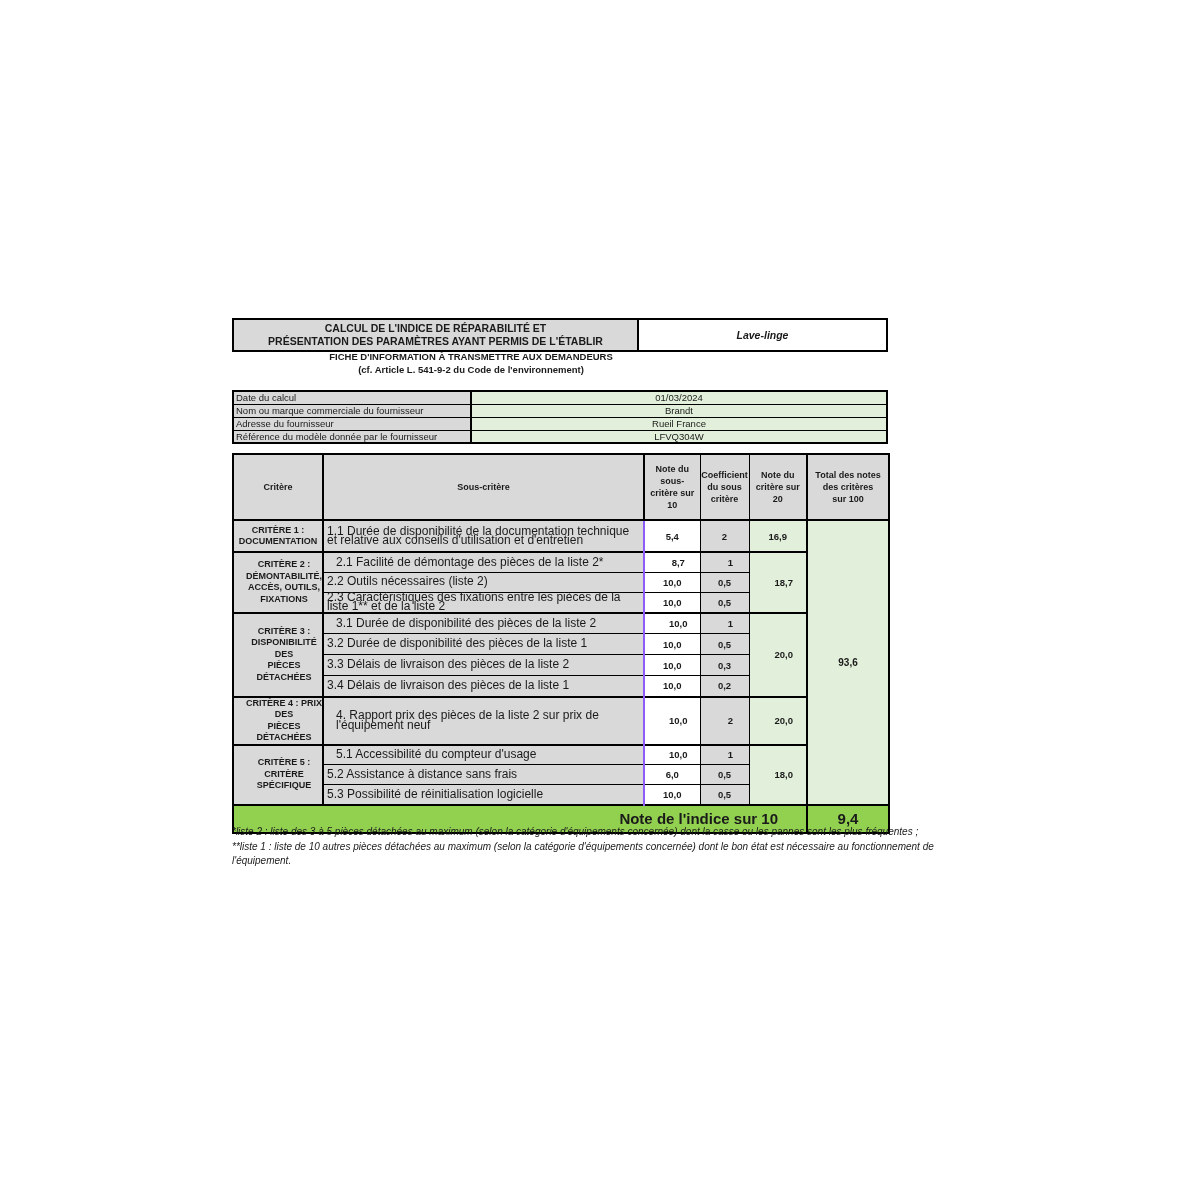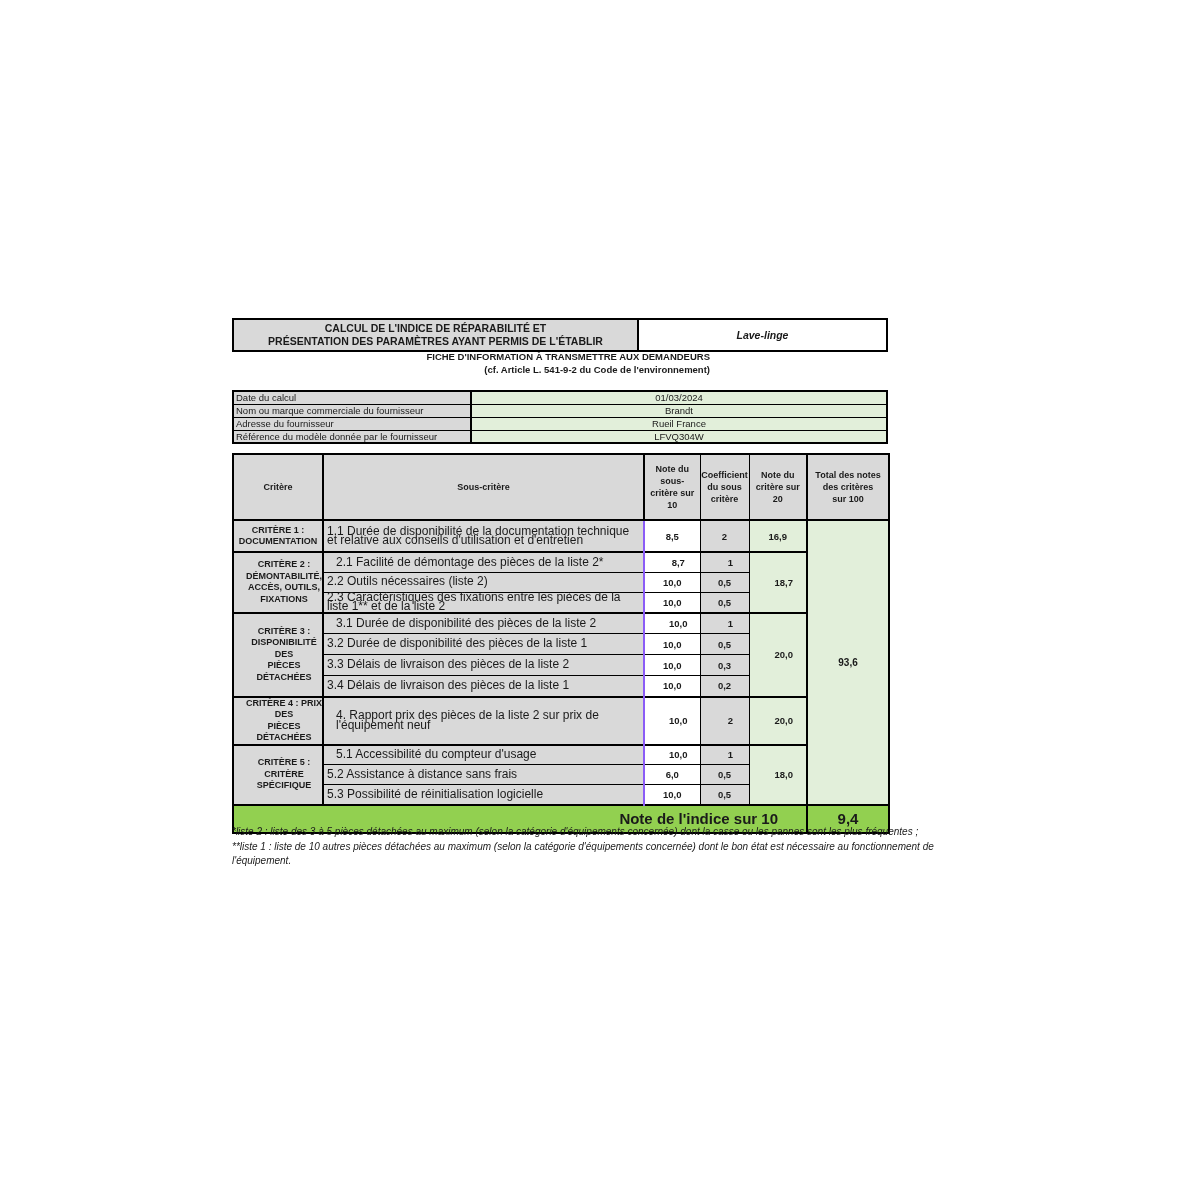--- a/index.html
+++ b/index.html
@@ -16,21 +16,21 @@
     font-weight: bold; font-size: 10.5px; line-height: 13px; text-align: center;
   }
   .banner-right {
     flex: 1; background: #fff; display: flex; justify-content: center; align-items: center;
     font-weight: bold; font-style: italic; font-size: 10.5px;
   }
 
   
   .subtitle {
     position: absolute; left: 0; top: 44px; width: 478px;
-    text-align: right; font-weight: bold; font-size: 9.5px; line-height: 13px;
+    text-align: center; font-weight: bold; font-size: 9.5px; line-height: 13px;
   }
 
   
   .info-table {
     position: absolute; left: 0; top: 84px; width: 656px;
     border-collapse: collapse; table-layout: fixed; border: 2px solid #000;
   }
   .info-table td { border: 1px solid #000; height: 13px; font-size: 9.5px; padding: 0 2px; }
   .info-table td.ilabel { background: #d9d9d9; width: 238px; border-right: 2px solid #000; }
   .info-table td.ivalue { background: #e2efda; text-align: center; }
@@ -142,21 +142,21 @@
 des critères
 sur 100</th>
       </tr>
     </thead>
     <tbody>
 
       <tr class="r-tall">
         <td class="crit">CRITÈRE 1 :
 DOCUMENTATION</td>
         <td class="sub">1.1 Durée de disponibilité de la documentation technique et relative aux conseils d'utilisation et d'entretien</td>
-        <td class="note">8,5</td>
+        <td class="note">5,4</td>
         <td class="coeff">2</td>
         <td class="score">16,9</td>
         <td class="total" rowspan="12">93,6</td>
       </tr>
 
       <tr class="r-std gt">
         <td class="crit" rowspan="3">CRITÈRE 2 :
 DÉMONTABILITÉ,
 ACCÈS, OUTILS,
 FIXATIONS</td>

